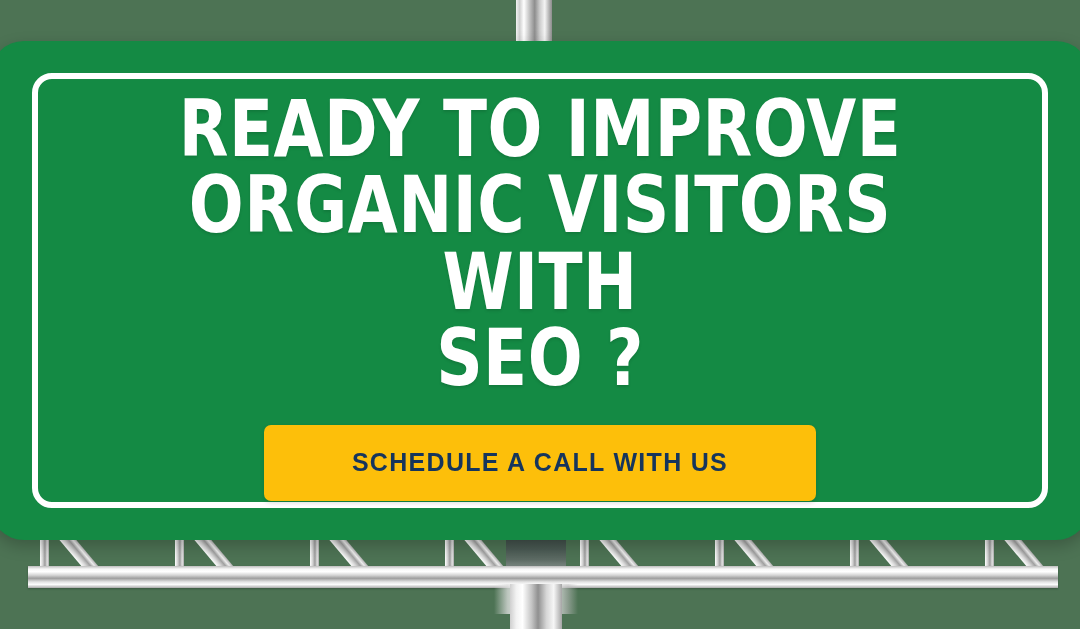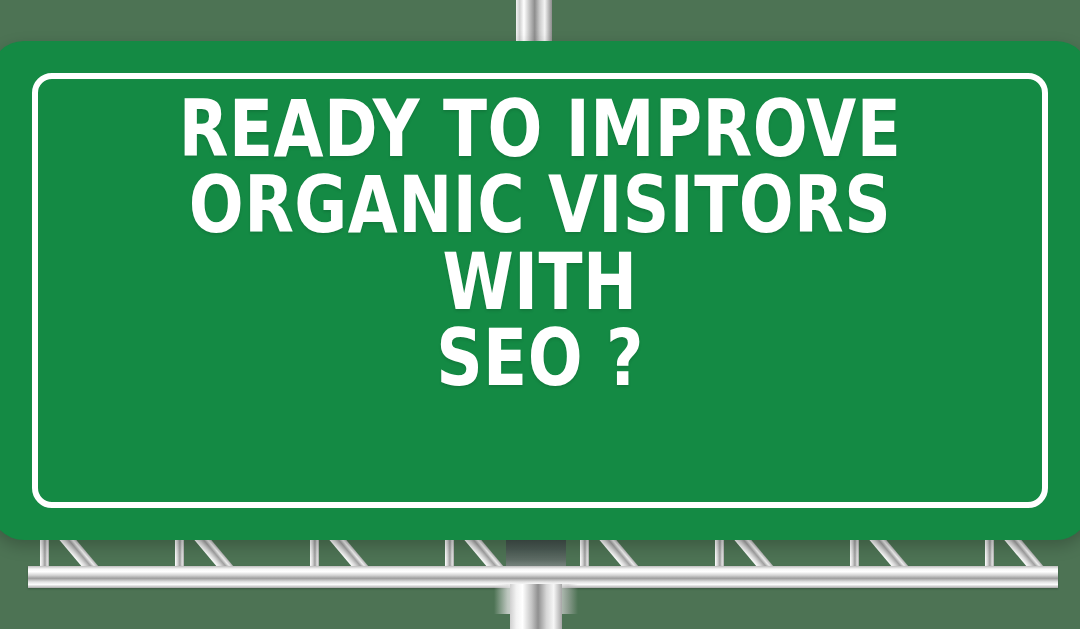--- a/index.html
+++ b/index.html
@@ -268,16 +268,19 @@
   </div>
 
   <div class="sign">
     <div class="sign-inner-border"></div>
 
     <div class="sign-content">
       <h1 class="headline">READY TO IMPROVE
 ORGANIC VISITORS WITH
 SEO ?</h1>
 
+      <div class="cta-wrap">
+        <button class="cta-button">SCHEDULE A CALL WITH US</button>
+      </div>
     </div>
   </div>
 
 </div>
 
 </body></html>

